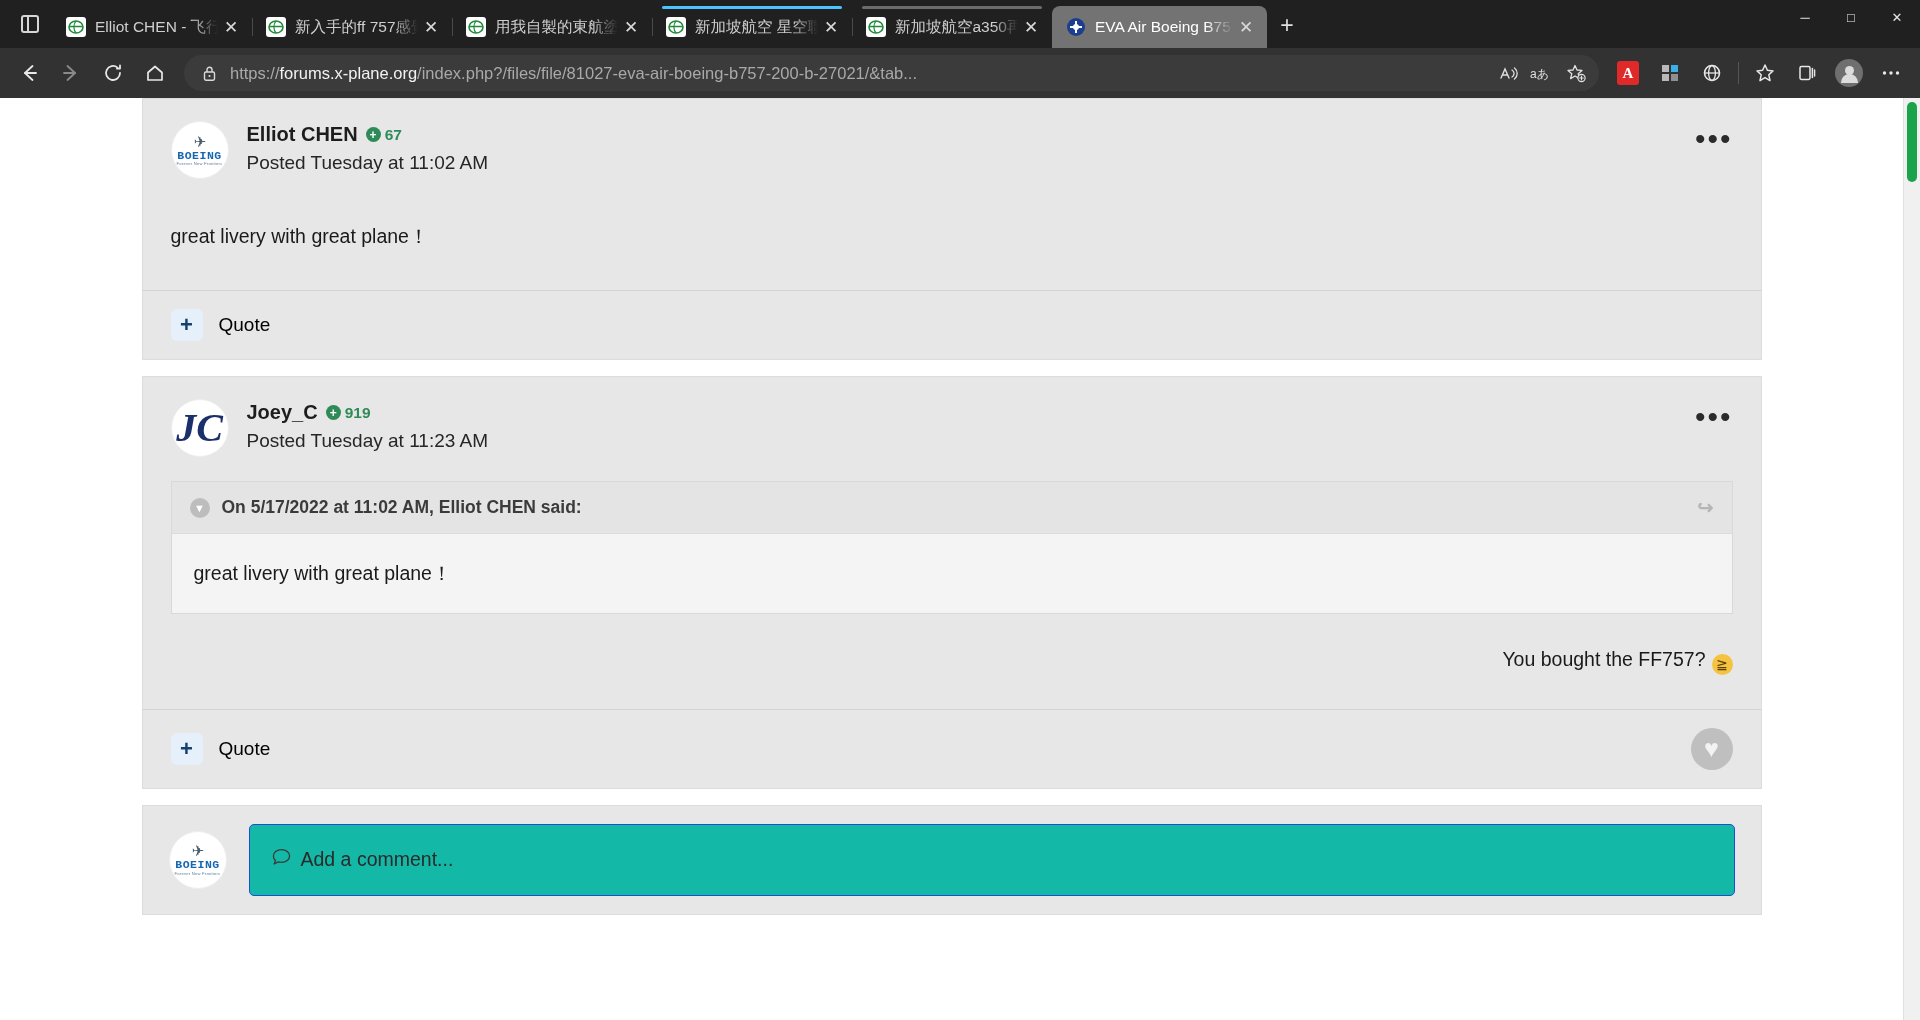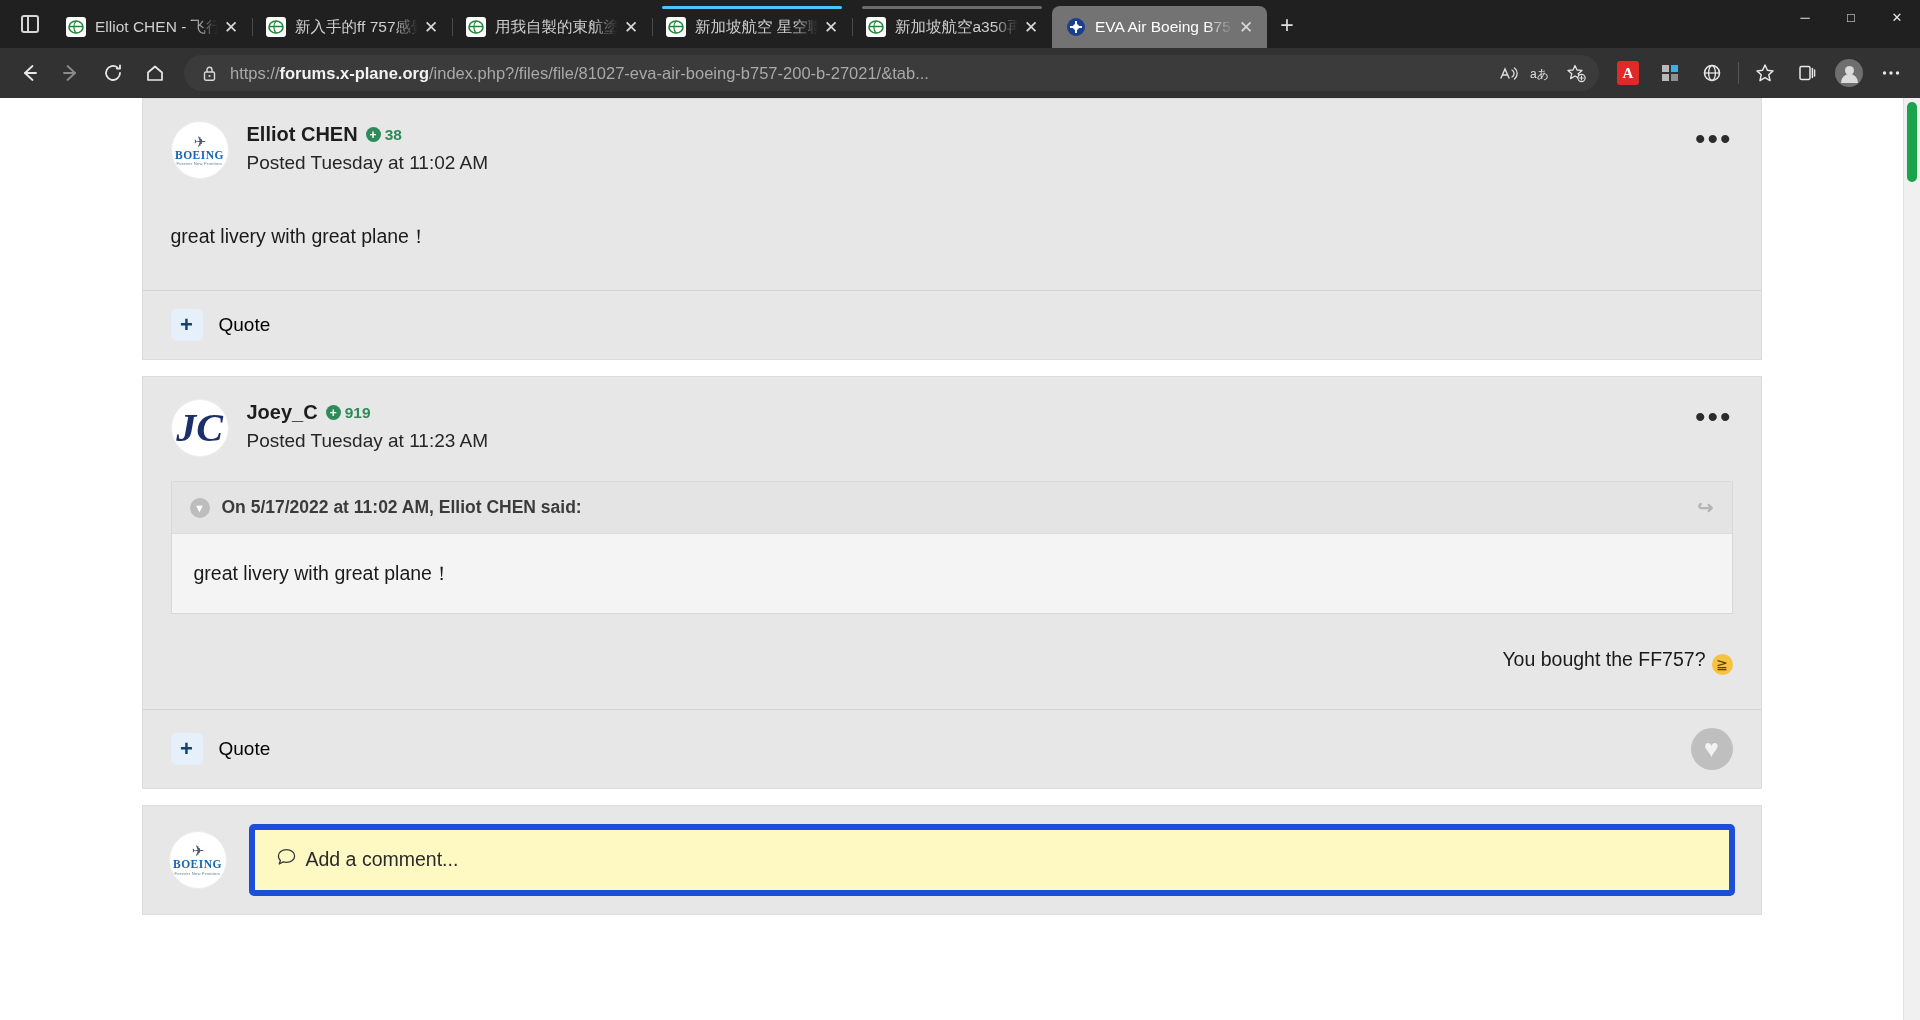--- a/index.html
+++ b/index.html
@@ -115,21 +115,21 @@
     border-radius: 18px;
     display: flex; align-items: center;
     padding: 0 6px 0 14px;
     min-width: 0;
   }
   .lockicon { width:22px; flex:0 0 22px; display:flex; align-items:center; justify-content:center; color:#dadada;}
   .urltext {
     flex:1 1 auto; min-width:0; white-space:nowrap; overflow:hidden;
     font-size: 16.5px; color:#a9a9a9; padding-left:10px;
   }
-  .urltext b { color:#f2f2f2; font-weight:700;text-align:center; }
+  .urltext b { color:#f2f2f2; font-weight:400;text-align:center; }
   .omnibtn {
     width:34px; height:30px; flex:0 0 34px;
     display:flex; align-items:center; justify-content:center;
     color:#e0e0e0; font-size:15px;
   }
   .tbicon {
     width:42px; height:42px; flex:0 0 42px;
     display:flex;align-items:center;justify-content:center;
     color:#e8e8e8;
   }
@@ -171,21 +171,21 @@
   .pfp {
     width: 58px; height: 58px; flex:0 0 58px;
     border-radius: 50%; background:#fff;
     display:flex;align-items:center;justify-content:center;
     overflow:hidden; border:1px solid #ededed;
   }
   .boeing-logo { text-align:center; line-height:1; }
   .boeing-logo .swoosh { font-size: 15px; color:#4a5b6b; display:block; margin-bottom:1px; letter-spacing:-1px;}
   .boeing-logo .word {
     font-size: 11.5px; font-weight: 700; color:#1666b4; letter-spacing:0.5px;
-    font-family:Liberation Serif, serif; display:block;
+    font-family:Liberation Mono, monospace; display:block;
   }
   .boeing-logo .tag { font-size:4.2px; color:#5b7f9e; display:block; margin-top:1px; letter-spacing:0.2px;}
   .joey-logo { font-family:"Liberation Serif", serif; font-size:40px; color:#1b2f6b; font-style:italic; font-weight:700; line-height:1; position:relative;text-align:right;}
 
   .head-text { margin-left: 18px; padding-top: 2px; }
   .uname-row { display:flex; align-items:center; gap:8px; }
   .uname { font-size: 20px; font-weight: 700; color:#1d1d1d; }
   .rep {
     display:flex; align-items:center; gap:4px;
     color:#2e8b57; font-size:15.5px; font-weight:700;
@@ -252,21 +252,21 @@
   }
 
   
   .commentrow {
     width:1620px; margin: 14px auto 0 auto;
     background:#e7e7e7; border:1px solid #dcdcdc;
     display:flex; align-items:center; padding: 18px 26px;
   }
   .commentbox {
     flex:1 1 auto; margin-left:22px;
-    background:#fef9c3; border:6px solid #1d4ed8; border-radius:5px;
+    background:#14b8a6; border:1px solid #1d4ed8; border-radius:5px;
     height: 72px; display:flex; align-items:center; padding: 0 22px;
     font-size:19.5px; color:#2a2a2a; position:relative;
   }
   .commentbox .bubble { margin-right:10px; font-size:19px; color:#3a3a3a; }
 
   
   .scrollbar {
     width: 17px; background:#f0f0f0; border-left:1px solid #e0e0e0;
     flex: 0 0 17px; position:relative;
   }
@@ -495,21 +495,21 @@
                   <span class="swoosh">✈</span>
                   <span class="word">BOEING</span>
                   <span class="tag">Forever New Frontiers</span>
                 </div>
               </div>
               <div class="head-text">
                 <div class="uname-row">
                   <span class="uname">Elliot CHEN</span>
                   <span class="rep">
                     <span class="plus">+</span>
-                    <span>38</span>
+                    <span>67</span>
                   </span>
                 </div>
                 <div class="posted">Posted Tuesday at 11:02 AM</div>
               </div>
               <div class="dots">•••</div>
             </div>
             <div class="post-body">great livery with great plane！</div>
           </div>
           <div class="post-foot">
             <div class="quote-btn">

